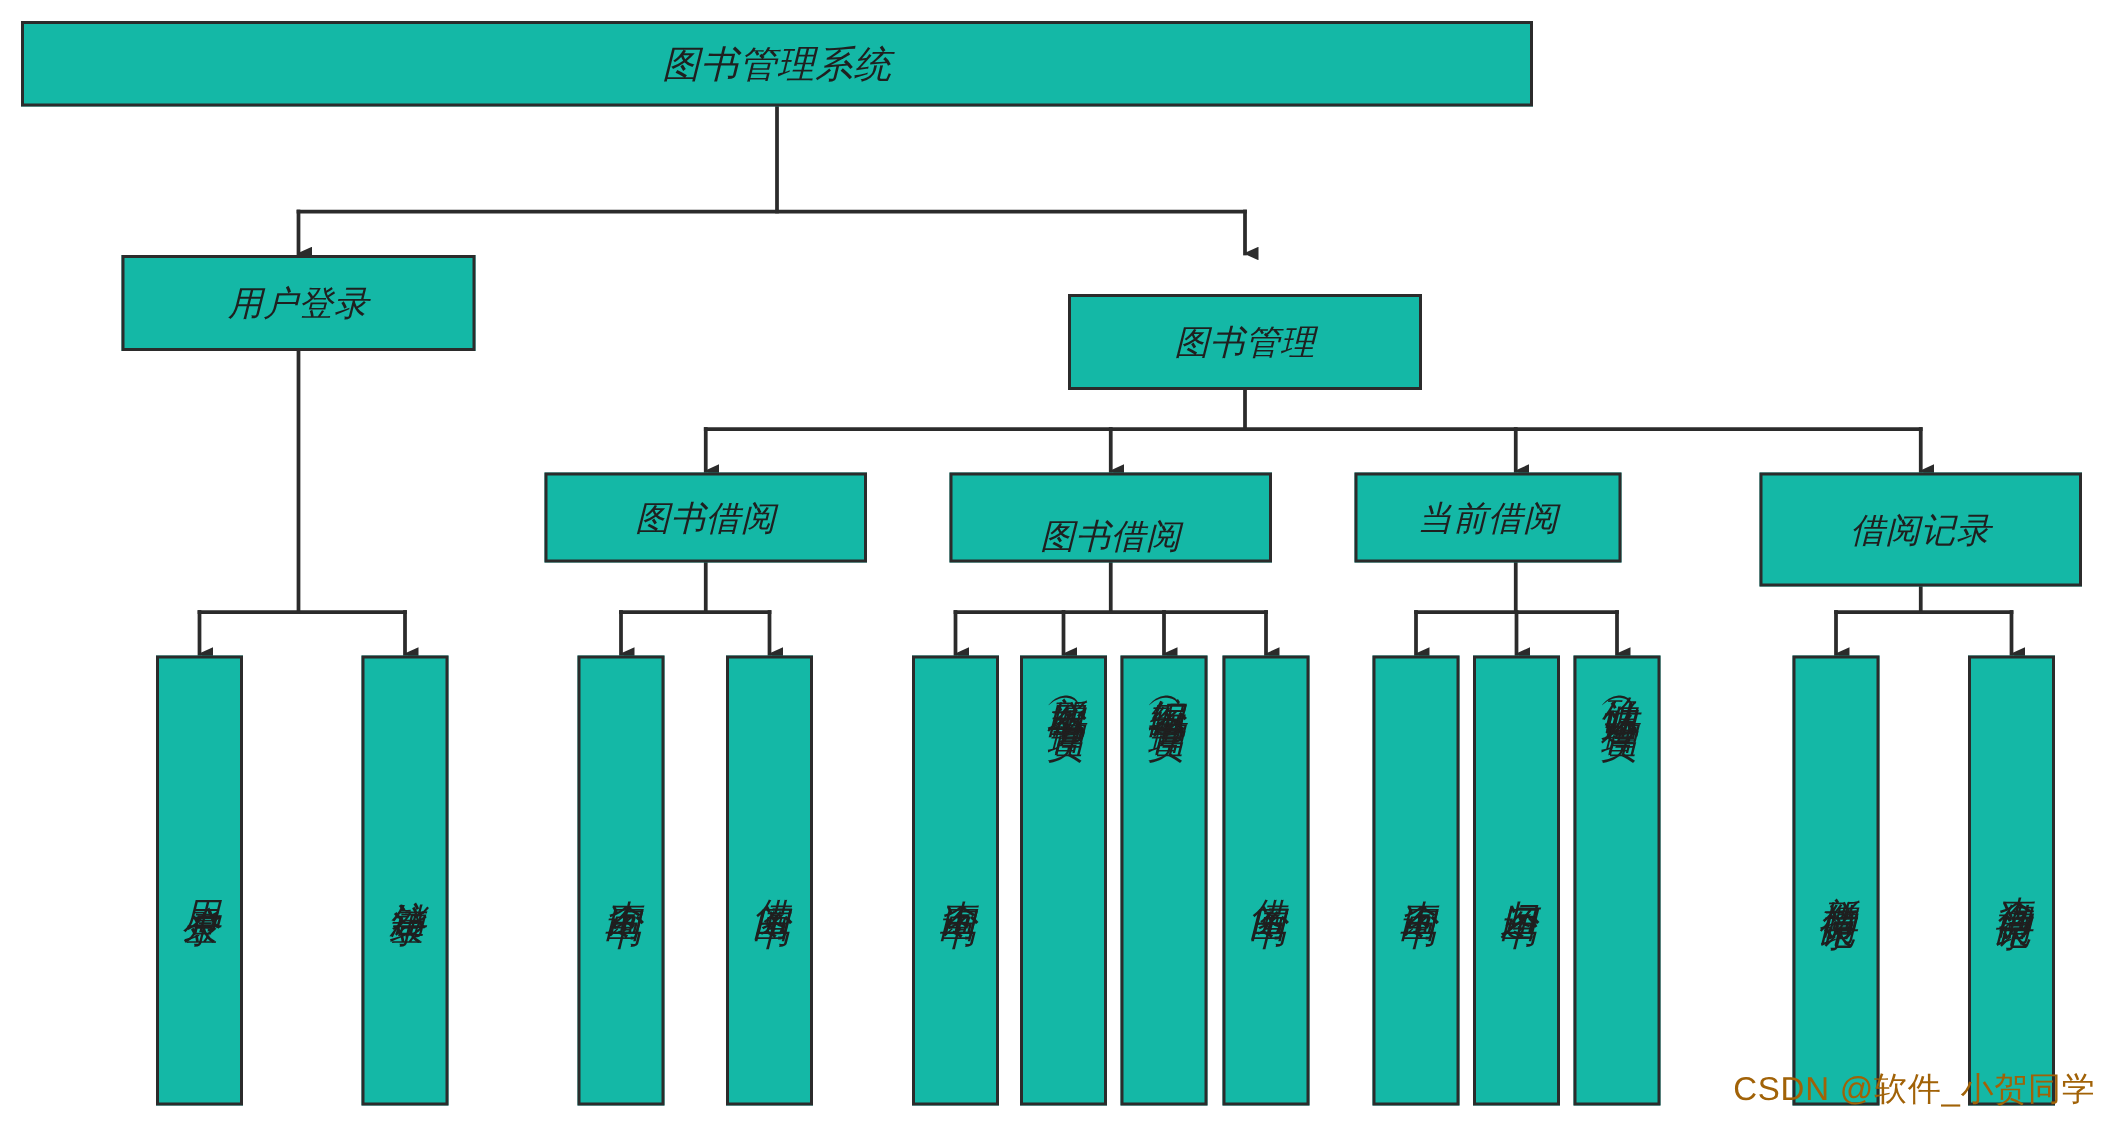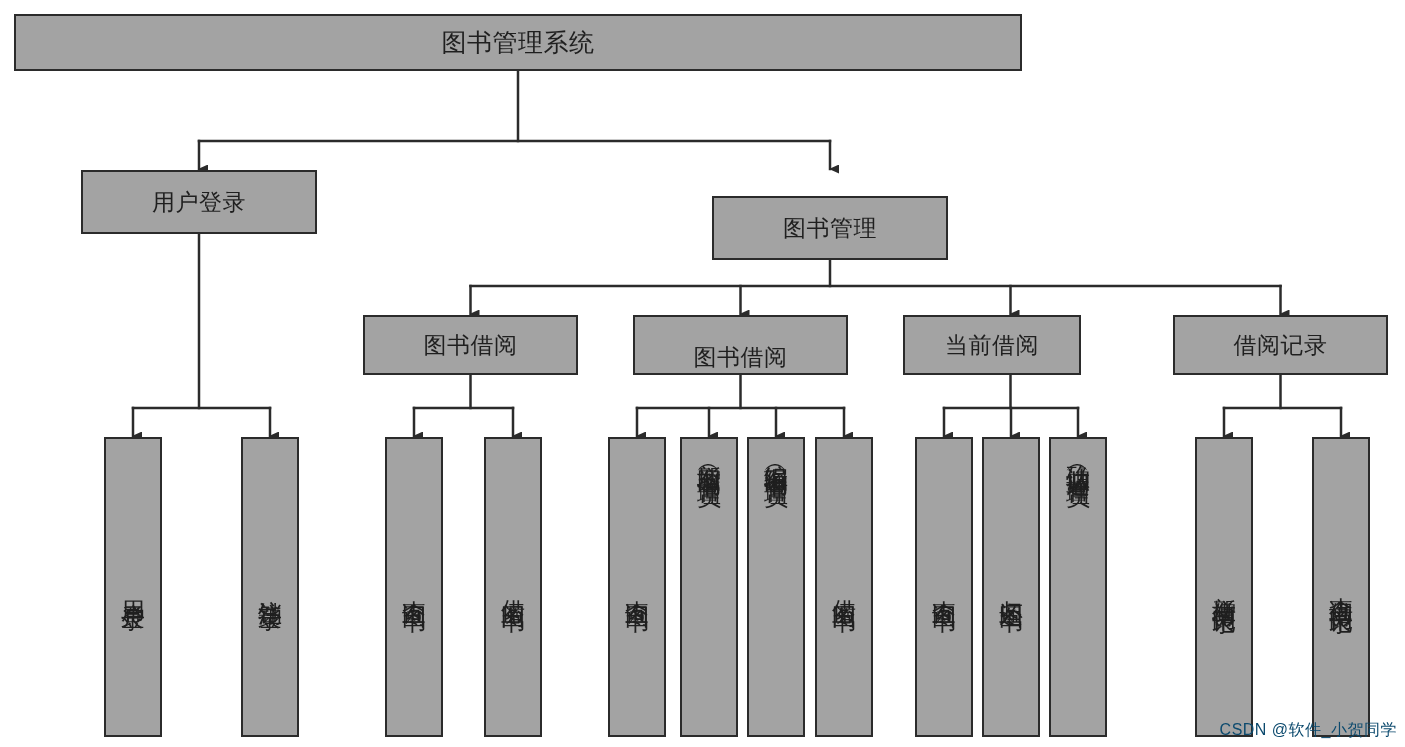--- a/index.html
+++ b/index.html
@@ -22,27 +22,28 @@
     position: absolute;
     left: 0;
     top: 0;
     width: 1405px;
     height: 747px;
     pointer-events: none;
   }
   .node {
     position: absolute;
     box-sizing: border-box;
-    background: #a3a3a3;
+    background: #14b8a6;
     border: 2.5px solid #2b2b2b;
     display: flex;
     align-items: center;
     justify-content: center;
     color: #1f1f1f;
     letter-spacing: 0.5px;
+    font-style: italic;
   }
   .node.root {
     font-size: 25px;
   }
   .node.level2 {
     font-size: 23px;
   }
   .node.level3 {
     font-size: 23px;
   }
@@ -59,22 +60,22 @@
   .node.leaf.top-aligned {
     justify-content: flex-start;
   }
   .leaf-text {
     display: block;
   }
   #watermark {
     position: absolute;
     right: 8px;
     bottom: 6px;
-    font-size: 16px;
-    color: #0c4a6e;
+    font-size: 22px;
+    color: #a16207;
     letter-spacing: 0.5px;
     white-space: nowrap;
     font-family: "Liberation Sans", "DejaVu Sans", sans-serif;
   }
 </style>
 </head>
 <body>
 
 <div id="diagram-root">
 
@@ -133,21 +134,21 @@
       </div>
       <div class="node level3" style="left: 363px; top: 315px; width: 215px; height: 60px;">
         <span class="leaf-text">图书借阅</span>
       </div>
       <div class="node level3" style="left: 633px; top: 315px; width: 215px; height: 60px; align-items: flex-end;">
         <span class="leaf-text">图书借阅</span>
       </div>
       <div class="node level3" style="left: 903px; top: 315px; width: 178px; height: 60px;">
         <span class="leaf-text">当前借阅</span>
       </div>
-      <div class="node level3" style="left: 1173px; top: 315px; width: 215px; height: 60px;">
+      <div class="node level3" style="left: 1173px; top: 315px; width: 215px; height: 76px;">
         <span class="leaf-text">借阅记录</span>
       </div>
       <div class="node leaf" style="left: 104px; top: 437px; width: 58px; height: 300px;">
         <span class="leaf-text">用户登录</span>
       </div>
       <div class="node leaf" style="left: 241px; top: 437px; width: 58px; height: 300px;">
         <span class="leaf-text">注销登录</span>
       </div>
       <div class="node leaf" style="left: 385px; top: 437px; width: 58px; height: 300px;">
         <span class="leaf-text">查询图书</span>

